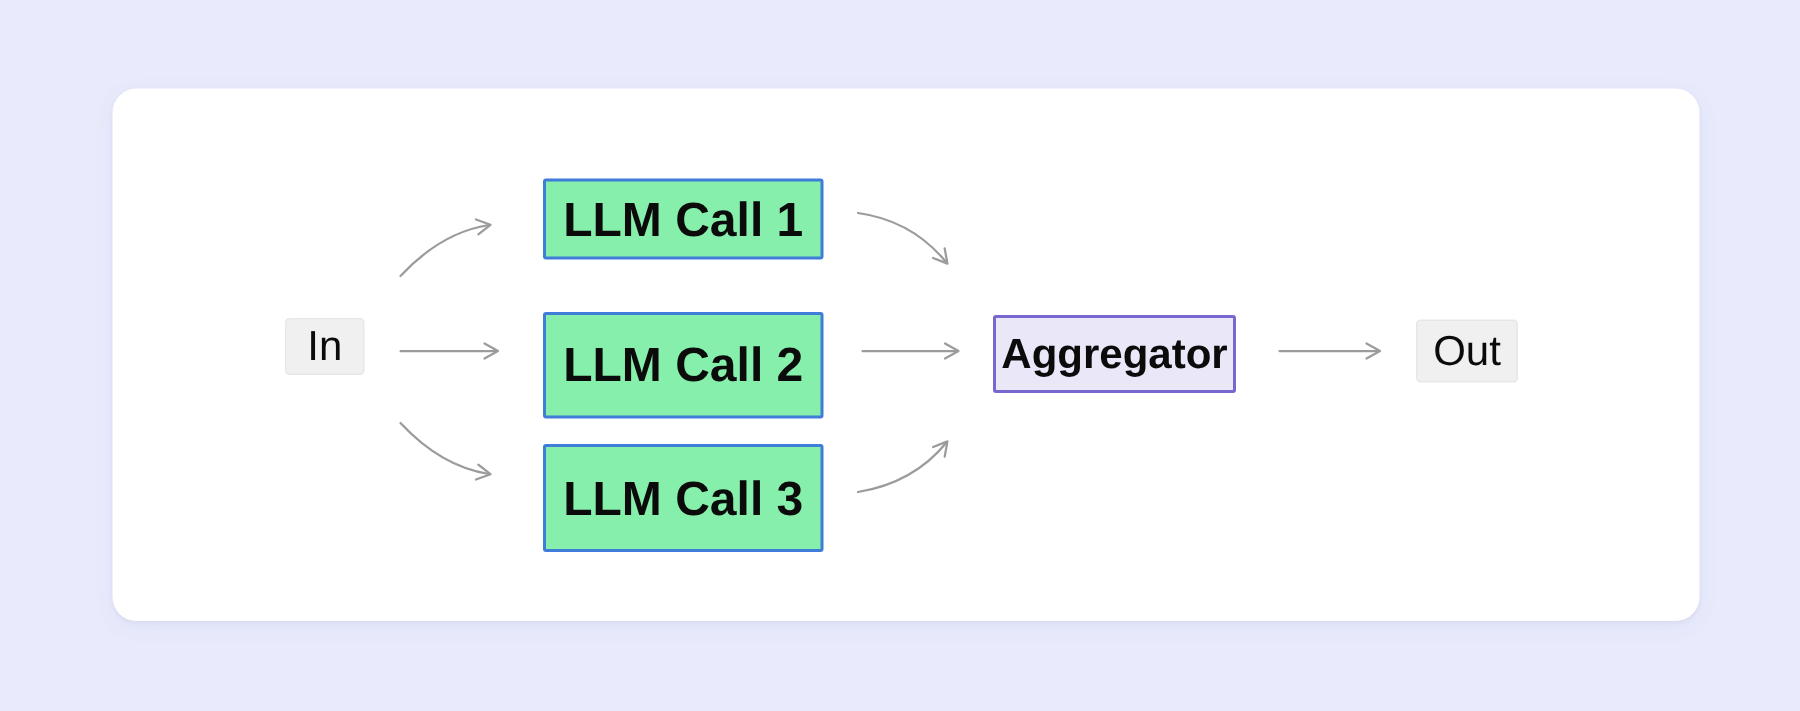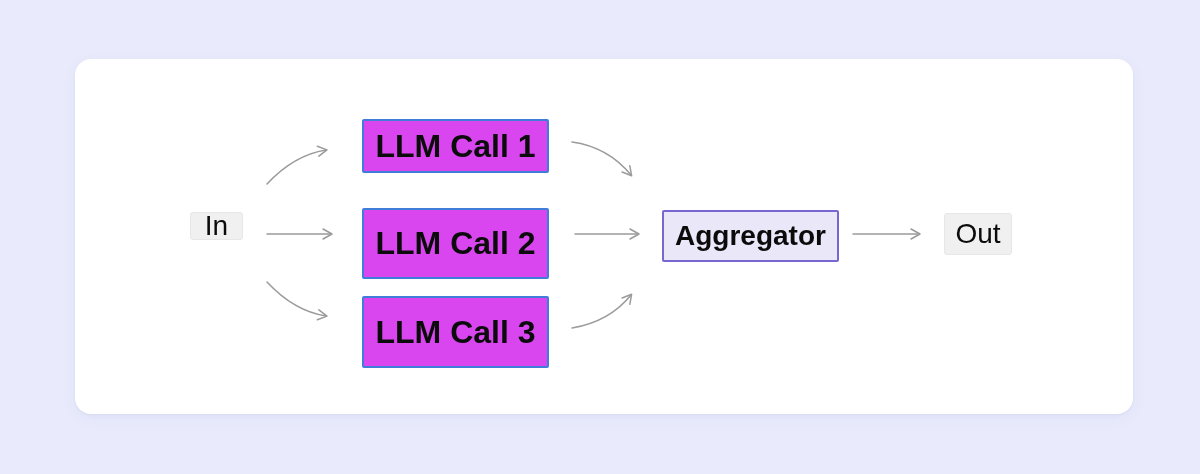--- a/index.html
+++ b/index.html
@@ -42,38 +42,38 @@
     white-space: nowrap;
   }
   .node.io {
     background: #f0f0f0;
     border: 1px solid #e7e7e7;
     border-radius: 3px;
     font-size: 28px;
     font-weight: 400;
   }
   .node.llm {
-    background: #d946ef;
+    background: #86efac;
     border: 2px solid #3f7dd8;
     border-radius: 2px;
     font-size: 32px;
     font-weight: 700;
   }
   .node.agg {
     background: #eae7f8;
     border: 2px solid #7668cf;
     border-radius: 2px;
     font-size: 28px;
     font-weight: 700;
   }
-  #node-in   { left: 190px; top: 212px; width: 53px;  height: 28px; }
+  #node-in   { left: 190px; top: 212px; width: 53px;  height: 38px; }
   #node-llm1 { left: 362px; top: 119px; width: 187px; height: 54px; }
   #node-llm2 { left: 362px; top: 208px; width: 187px; height: 71px; }
   #node-llm3 { left: 362px; top: 296px; width: 187px; height: 72px; }
-  #node-agg  { left: 662px; top: 210px; width: 177px; height: 52px; }
+  #node-agg  { left: 662px; top: 210px; width: 162px; height: 52px; }
   #node-out  { left: 944px; top: 213px; width: 68px;  height: 42px; }
 </style>
 </head>
 <body>
 
 <div class="stage">
   <div class="card"></div>
 
   <svg class="arrows" viewBox="0 0 1200 474" xmlns="http://www.w3.org/2000/svg">
     <defs>

